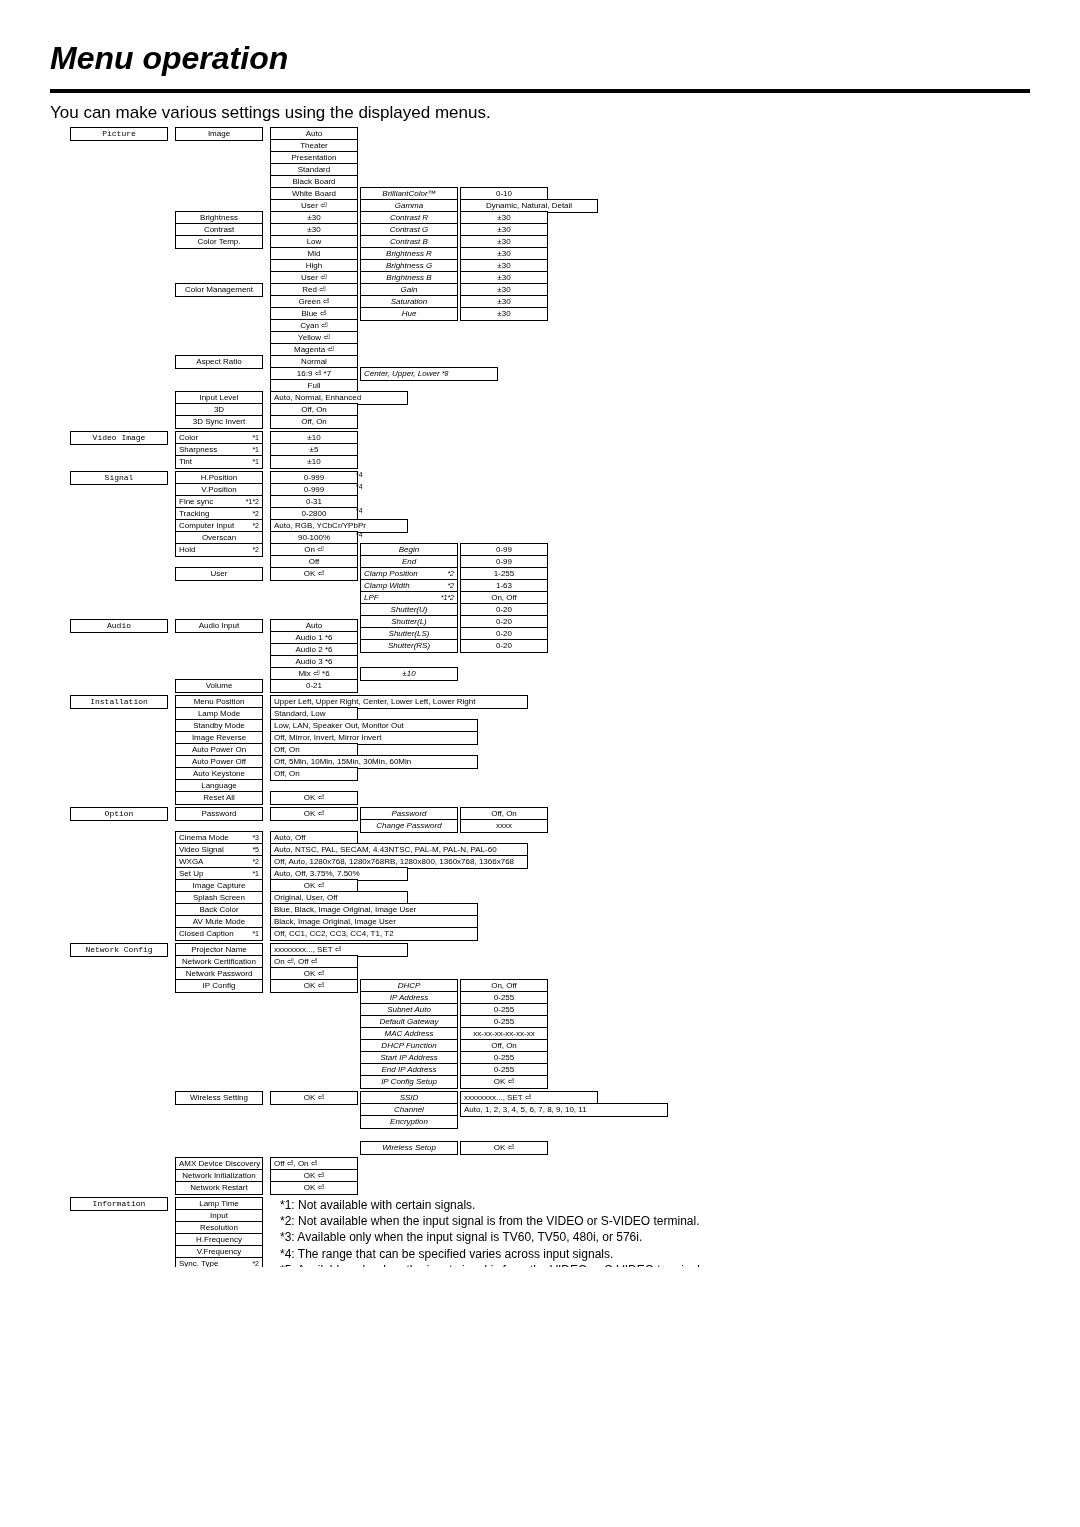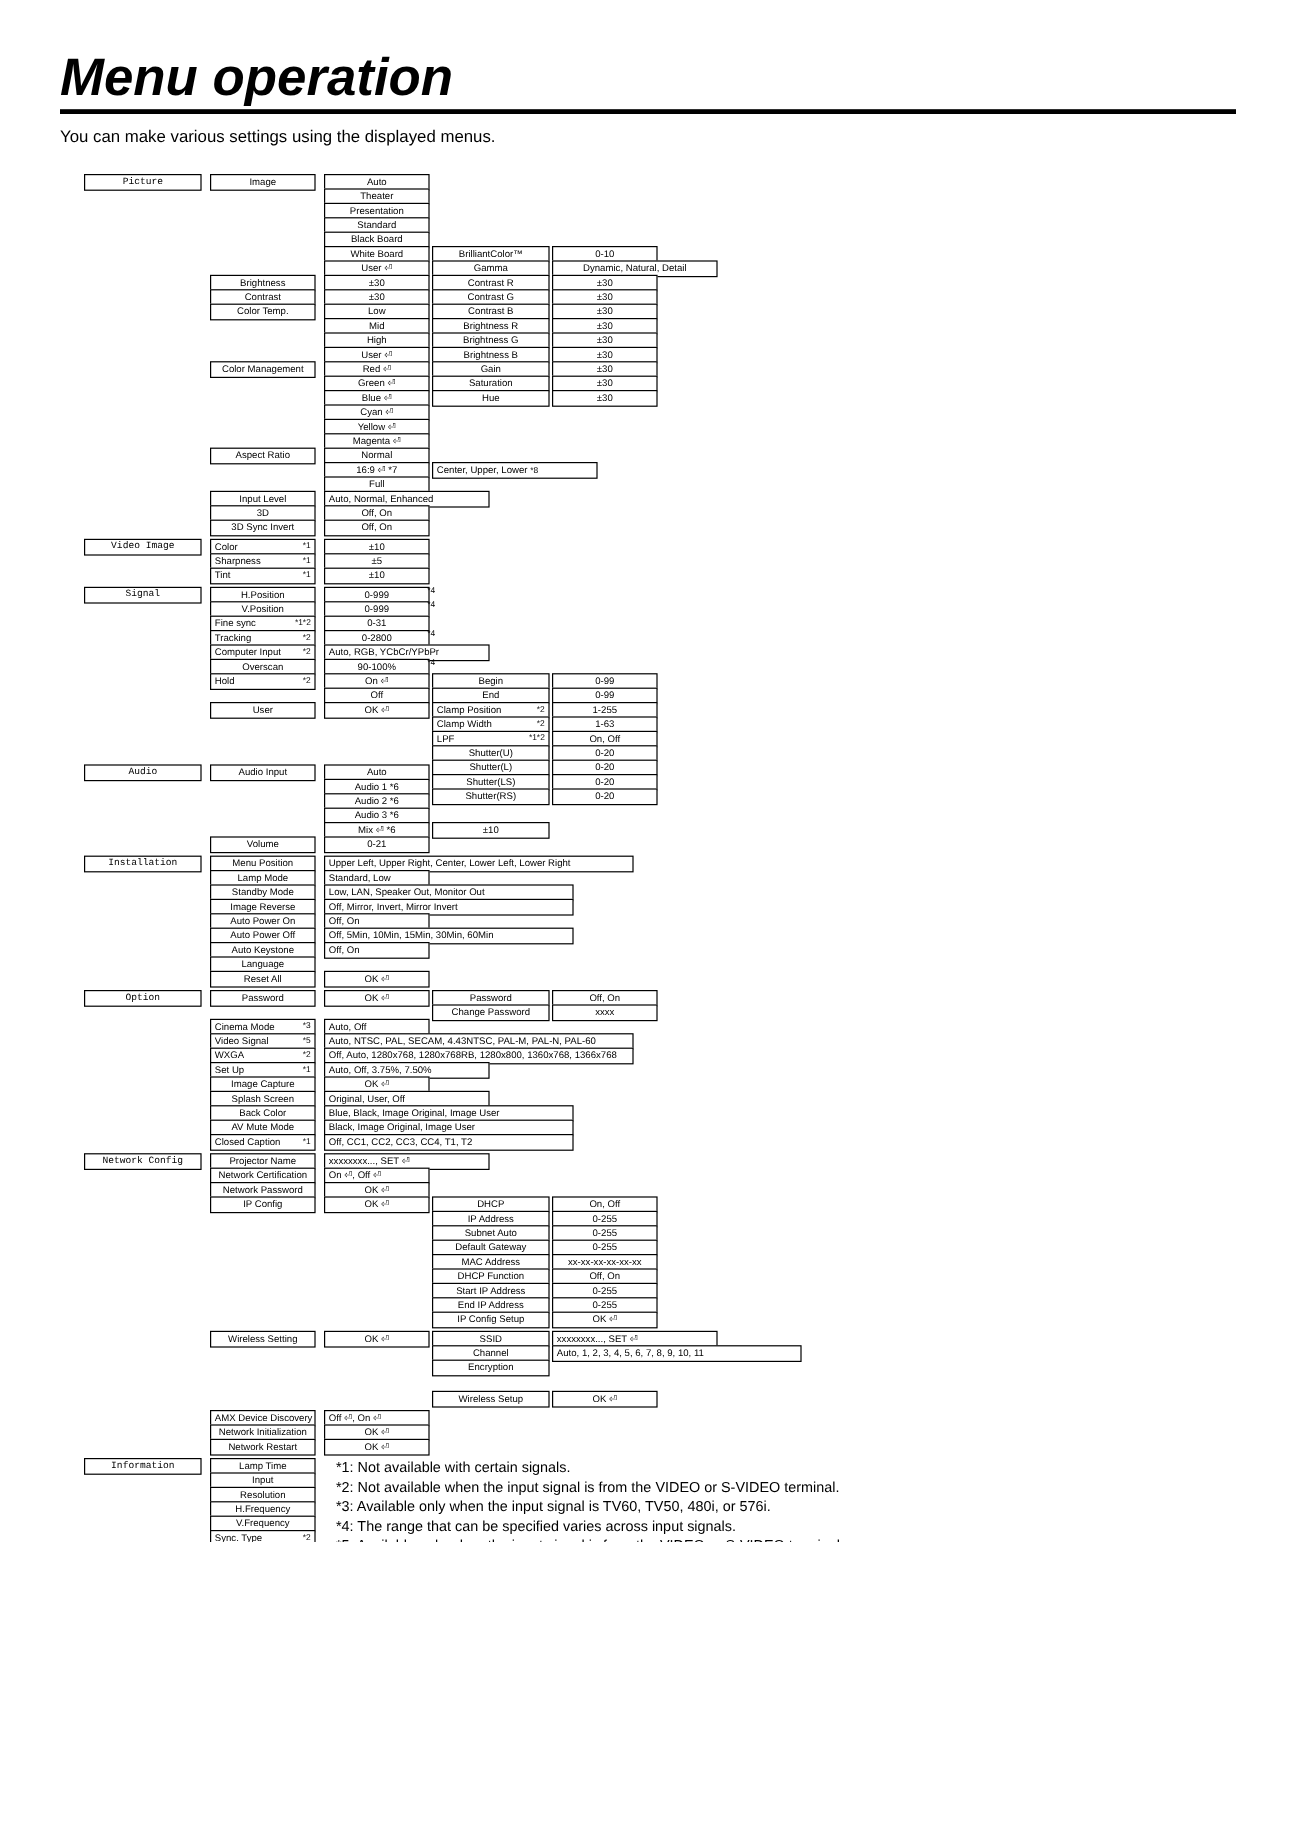--- a/index.html
+++ b/index.html
@@ -5,53 +5,53 @@
   body {
     font-family: Arial, Helvetica, sans-serif;
     margin: 0;
     padding: 40px 50px;
     width: 1080px;
     box-sizing: border-box;
     background: #fff;
     color: #000;
   }
   .title {
-    font-size: 44px;
+    font-size: 32px;
     font-style: italic;
     font-weight: bold;
-    margin-bottom: 1px;
+    margin-bottom: 12px;
   }
   .rule {
     border-top: 4px solid #000;
     margin-bottom: 10px;
   }
   .intro {
-    font-size: 14px;
-    margin-bottom: 24px;
+    font-size: 17px;
+    margin-bottom: 4px;
   }
   .tree {
     position: relative;
     font-size: 8px;
     line-height: 1.0;
   }
   .box {
     border: 1px solid #000;
     padding: 1px 3px;
     text-align: center;
     min-width: 60px;
     background: #fff;
     display: inline-block;
     white-space: nowrap;
     height: 10px;
     line-height: 10px;
   }
   .col0 { position:absolute; left: 20px; width: 90px; font-family: Liberation Mono, monospace; }
   .col1 { position:absolute; left: 125px; width: 80px; }
   .col2 { position:absolute; left: 220px; width: 80px; }
-  .col3 { position:absolute; left: 310px; width: 90px; }
+  .col3 { position:absolute; left: 310px; width: 90px; font-style: italic; }
   .col4 { position:absolute; left: 410px; width: 80px; }
 
   .wide2 { width: 130px !important; }
   .wide3 { width: 200px !important; }
   .wide4 { width: 250px !important; }
 
   .tl { text-align: left; }
   .sup { font-size:7px; float:right; }
 
   .notes {

